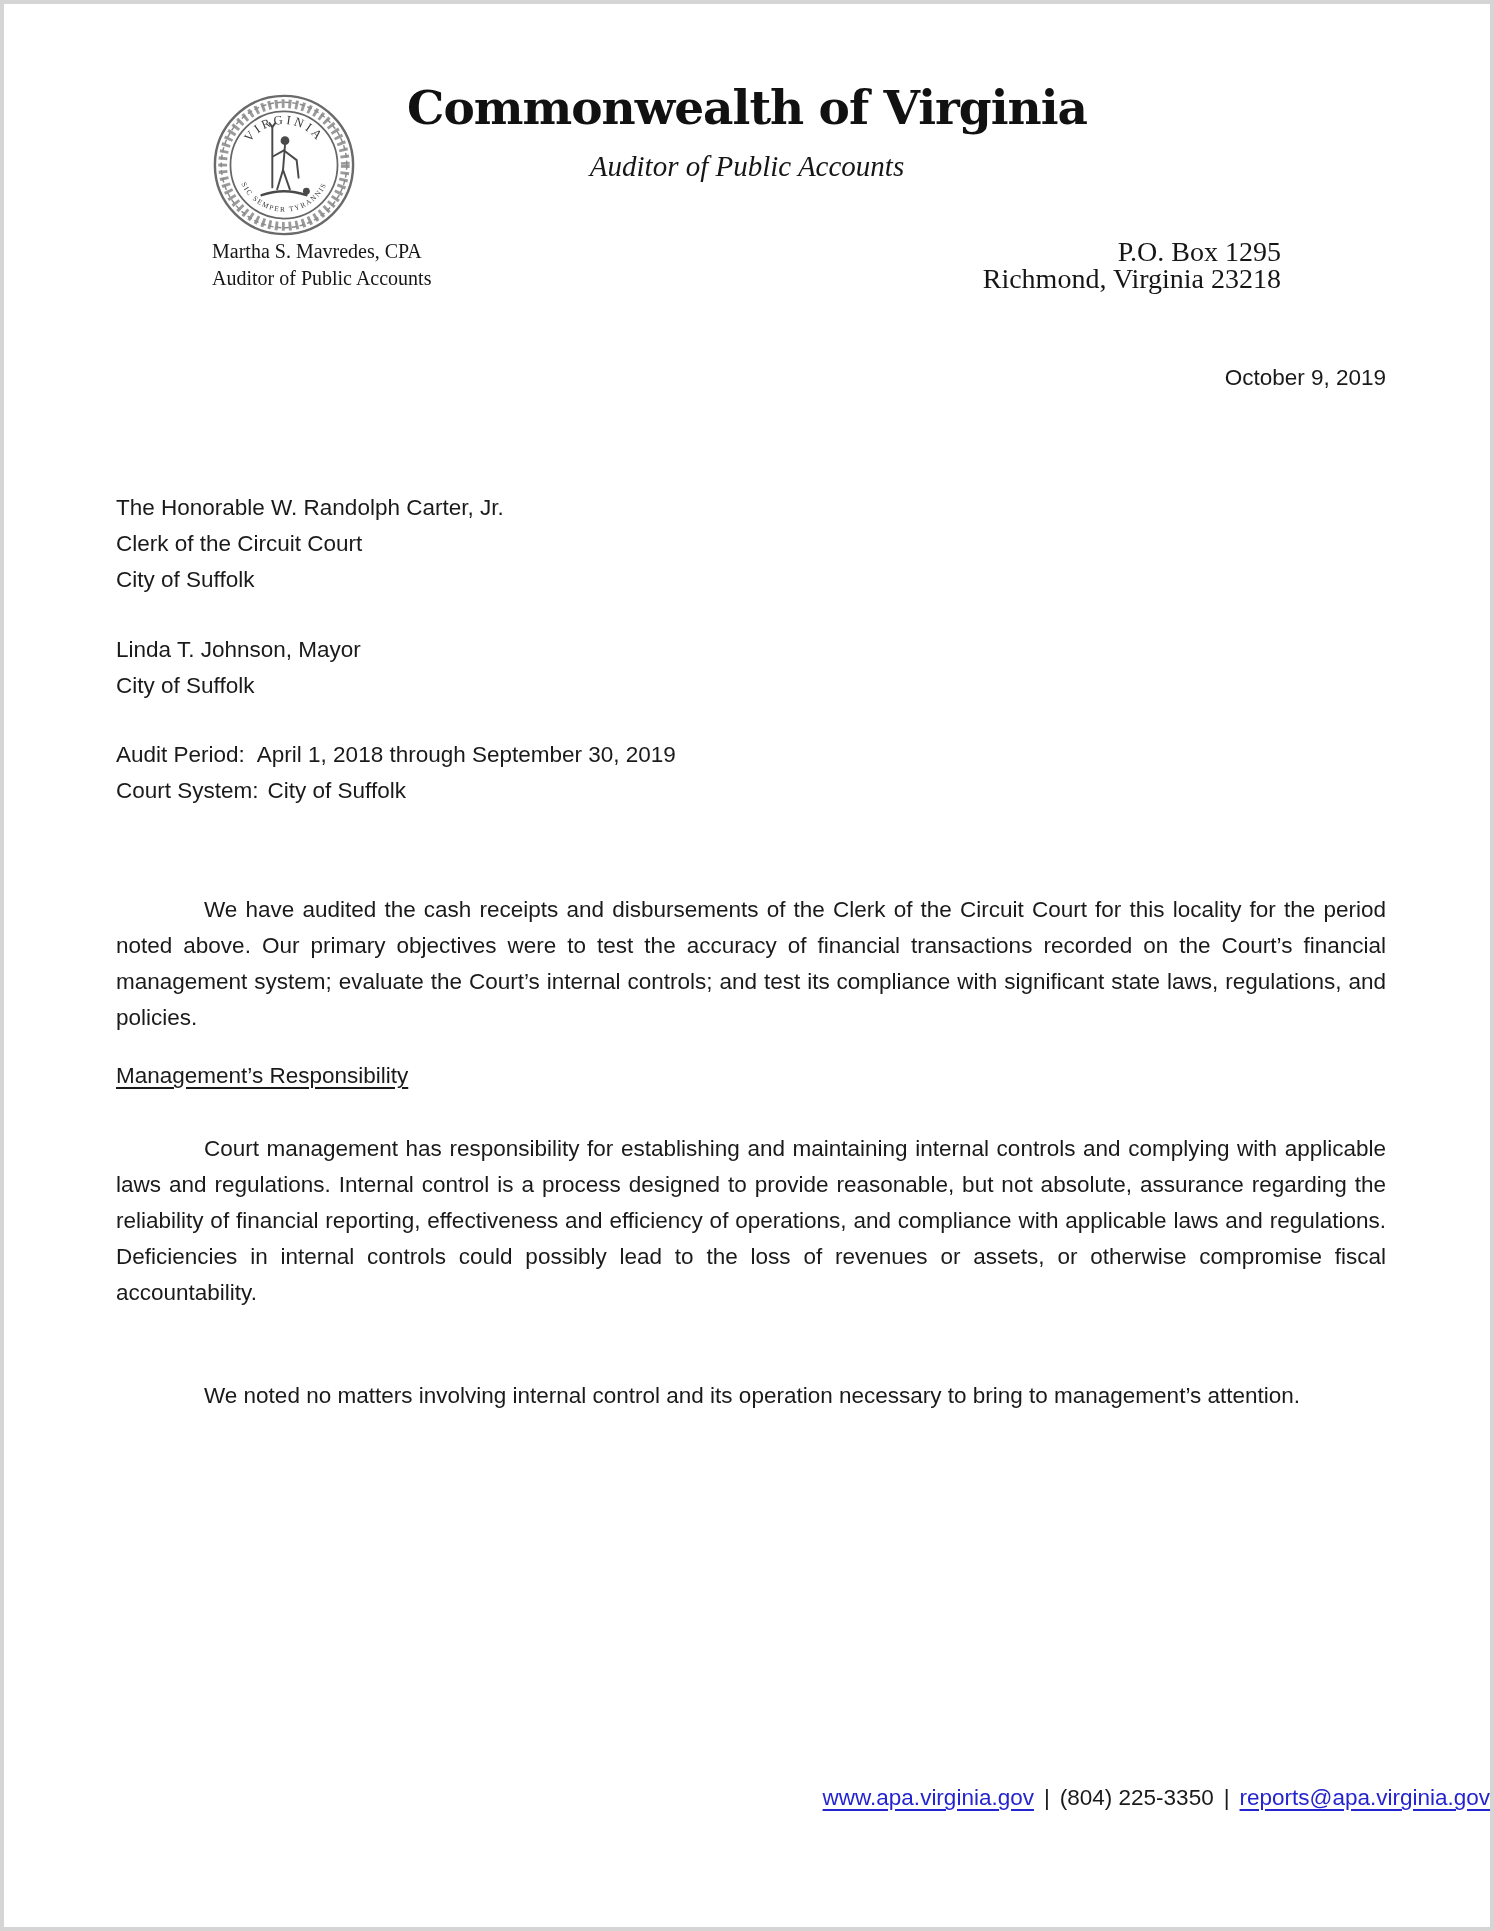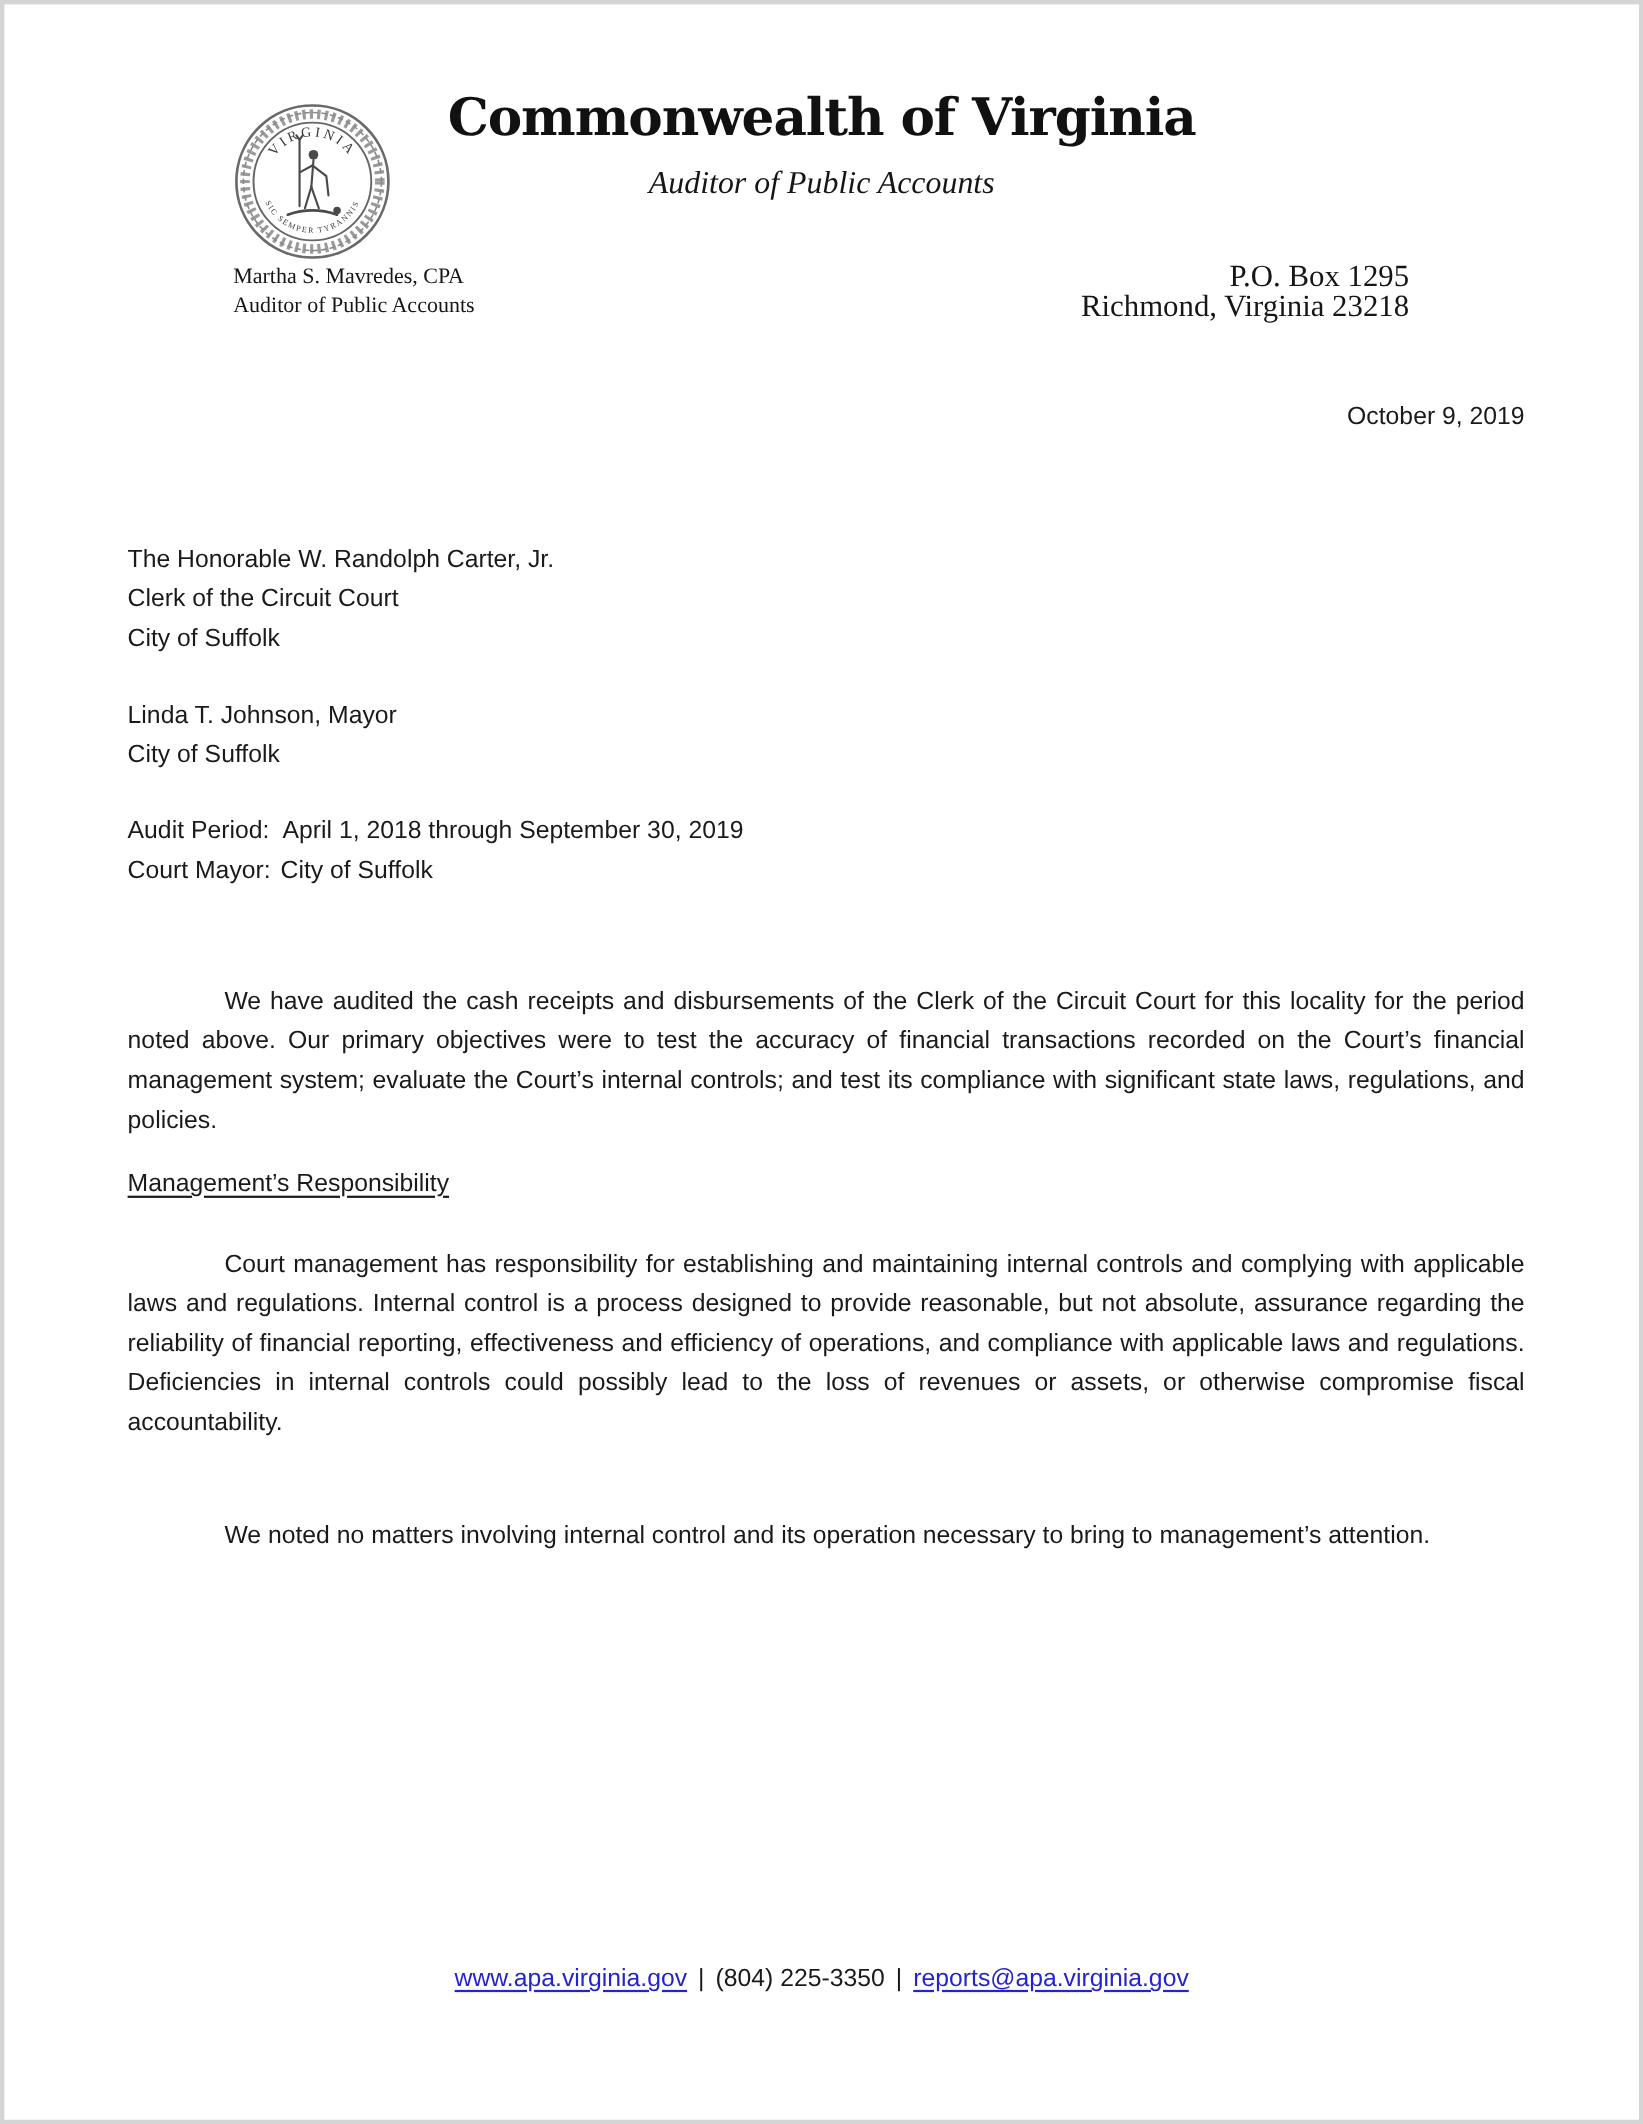--- a/index.html
+++ b/index.html
@@ -76,21 +76,21 @@
   .para .indent { display: inline-block; width: 88px; }
   .para-intro  { top: 877px; margin-top: 11px; }
   .heading     { top: 1054px; text-decoration: underline; text-underline-offset: 4px; }
   .para-mgmt1  { top: 1127px; }
   .para-mgmt2  { top: 1374px; }
 
   
   .footer {
     position: absolute;
     top: 1776px; left: 0; right: 0;
-    text-align: center;
+    text-align: right;
     font-size: 22.5px;
     line-height: 36px;
     color: #1a1a1a;
   }
   .footer a {
     color: #2424cf;
     text-decoration: underline;
     text-underline-offset: 4px;
     cursor: pointer;
   }
@@ -157,21 +157,21 @@
   <div class="content recipient-2">
     <div>Linda T. Johnson, Mayor</div>
     <div>City of Suffolk</div>
   </div>
 
   <div class="content reference">
     <div>
       <span>Audit Period:</span><span class="ref-value-gap-wide">April 1, 2018 through September 30, 2019</span>
     </div>
     <div>
-      <span>Court Mayor:</span><span class="ref-value-gap">City of Suffolk</span>
+      <span>Court System:</span><span class="ref-value-gap">City of Suffolk</span>
     </div>
   </div>
 
   <div class="content para para-intro"><span class="indent"></span><span>We have audited the cash receipts and disbursements of the Clerk of the Circuit Court for this locality for the period noted above.  Our primary objectives were to test the accuracy of financial transactions recorded on the Court’s financial management system; evaluate the Court’s internal controls; and test its compliance with significant state laws, regulations, and policies.</span></div>
 
   <div class="content heading">Management’s Responsibility</div>
 
   <div class="content para para-mgmt1"><span class="indent"></span><span>Court management has responsibility for establishing and maintaining internal controls and complying with applicable laws and regulations.  Internal control is a process designed to provide reasonable, but not absolute, assurance regarding the reliability of financial reporting, effectiveness and efficiency of operations, and compliance with applicable laws and regulations.  Deficiencies in internal controls could possibly lead to the loss of revenues or assets, or otherwise compromise fiscal accountability.</span></div>
 
   <div class="content para para-mgmt2"><span class="indent"></span><span>We noted no matters involving internal control and its operation necessary to bring to management’s attention.</span></div>

